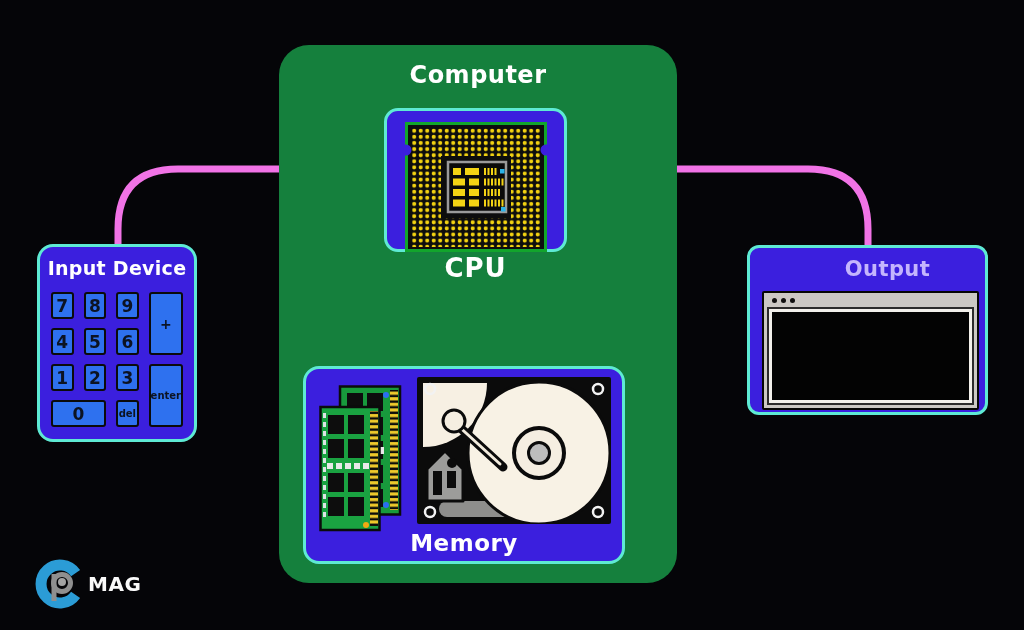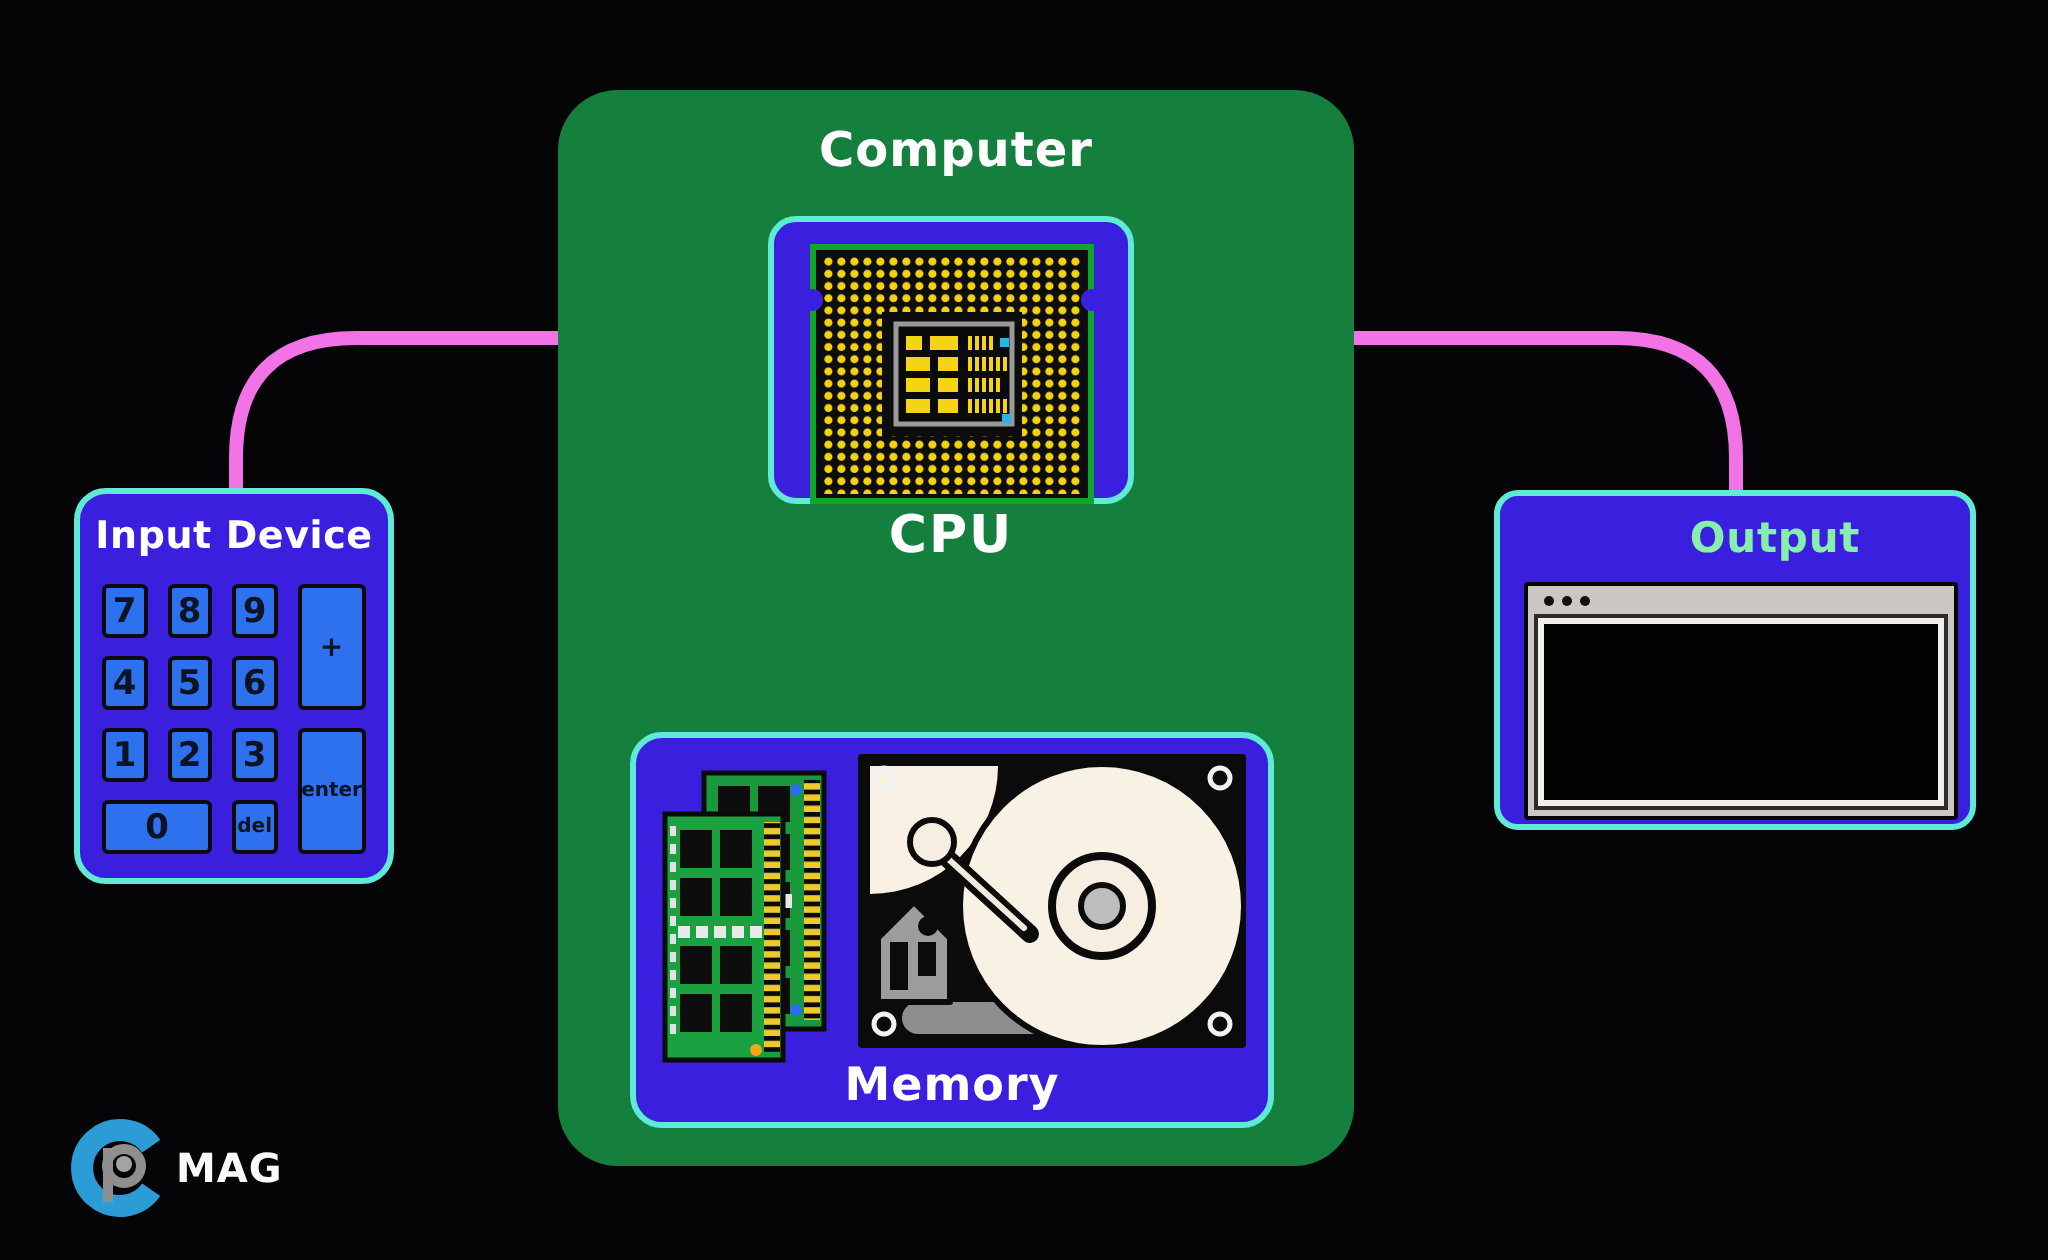--- a/index.html
+++ b/index.html
@@ -24,21 +24,21 @@
   .bluebox{
     background:#3b1fde;border:3px solid #5eead4;box-sizing:border-box;z-index:3;
   }
   
   .cpu-box{left:384px;top:108px;width:183px;height:144px;border-radius:14px;}
   .cpu-box svg{display:block;margin:11px auto 0;}
   .cpu-label{
     text-align:center;color:#fff;font-size:26px;font-weight:bold;margin-top:1px;letter-spacing:1px;
   }
   
-  .memory-box{left:315px;top:366px;width:322px;height:198px;border-radius:16px;}
+  .memory-box{left:303px;top:366px;width:322px;height:198px;border-radius:16px;}
   .ram-art{position:absolute;left:13px;top:16px;}
   .hdd-art{position:absolute;left:111px;top:8px;}
   .memory-label{
     position:absolute;left:0;right:0;bottom:5px;text-align:center;
     color:#fff;font-size:23px;font-weight:bold;letter-spacing:.5px;
   }
   
   .input-box{left:37px;top:244px;width:160px;height:198px;border-radius:16px;}
   .input-title{
     text-align:center;color:#fff;font-size:19px;font-weight:bold;margin-top:10px;letter-spacing:.3px;
@@ -53,21 +53,21 @@
     color:#0c1322;font-weight:bold;font-size:17px;
     display:flex;align-items:center;justify-content:center;box-sizing:border-box;
   }
   .key-plus{grid-column:4;grid-row:1/3;font-size:14px;}
   .key-enter{grid-column:4;grid-row:3/5;font-size:10px;}
   .key-zero{grid-column:1/3;grid-row:4;}
   .key-del{grid-column:3;grid-row:4;font-size:10px;}
   
   .output-box{left:747px;top:245px;width:241px;height:170px;border-radius:12px;}
   .output-title{
-    text-align:center;color:#86efac;font-size:21px;font-weight:bold;margin-top:9px;letter-spacing:.4px;padding-left:40px;
+    text-align:center;color:#c4b5fd;font-size:21px;font-weight:bold;margin-top:9px;letter-spacing:.4px;padding-left:40px;
   }
   .monitor{
     position:absolute;left:12px;top:43px;width:217px;height:119px;
     background:#cbc8c4;border:2px solid #060606;border-radius:2px;
     display:flex;flex-direction:column;box-sizing:border-box;
   }
   .m-titlebar{height:14px;display:flex;align-items:center;gap:4px;padding-left:8px;flex:none;}
   .m-dot{width:5px;height:5px;border-radius:50%;background:#101010;}
   .m-screen-outer{
     flex:1;margin:0 3px 3px;border:2px solid #2c2c2c;background:#f2f0eb;

